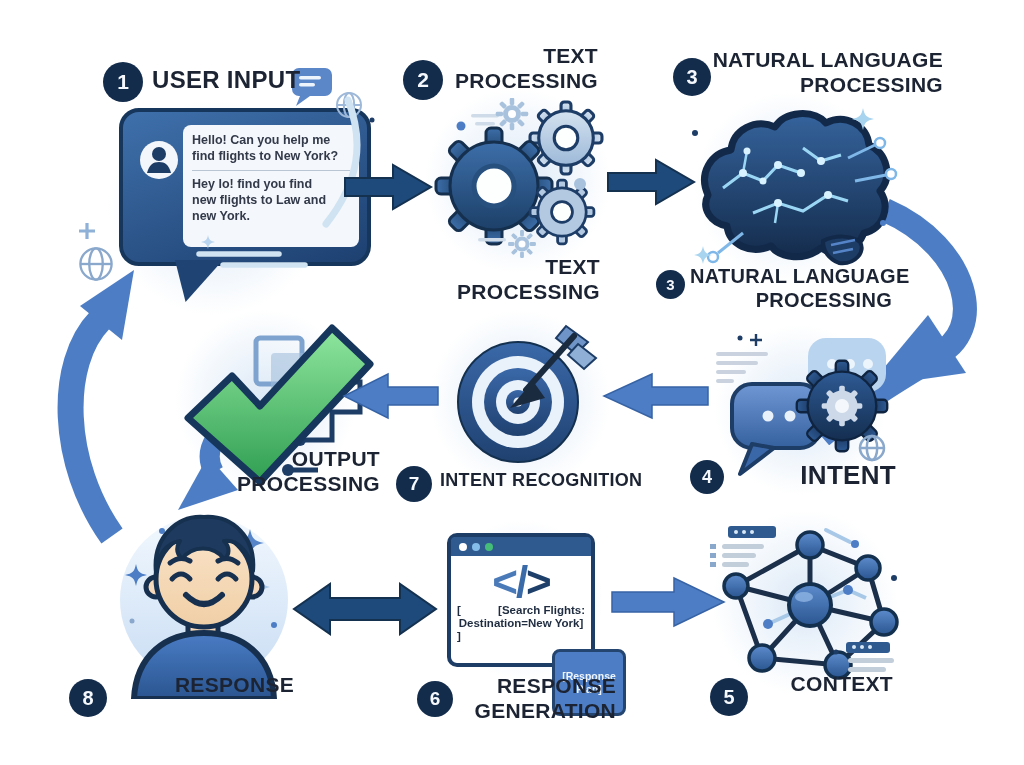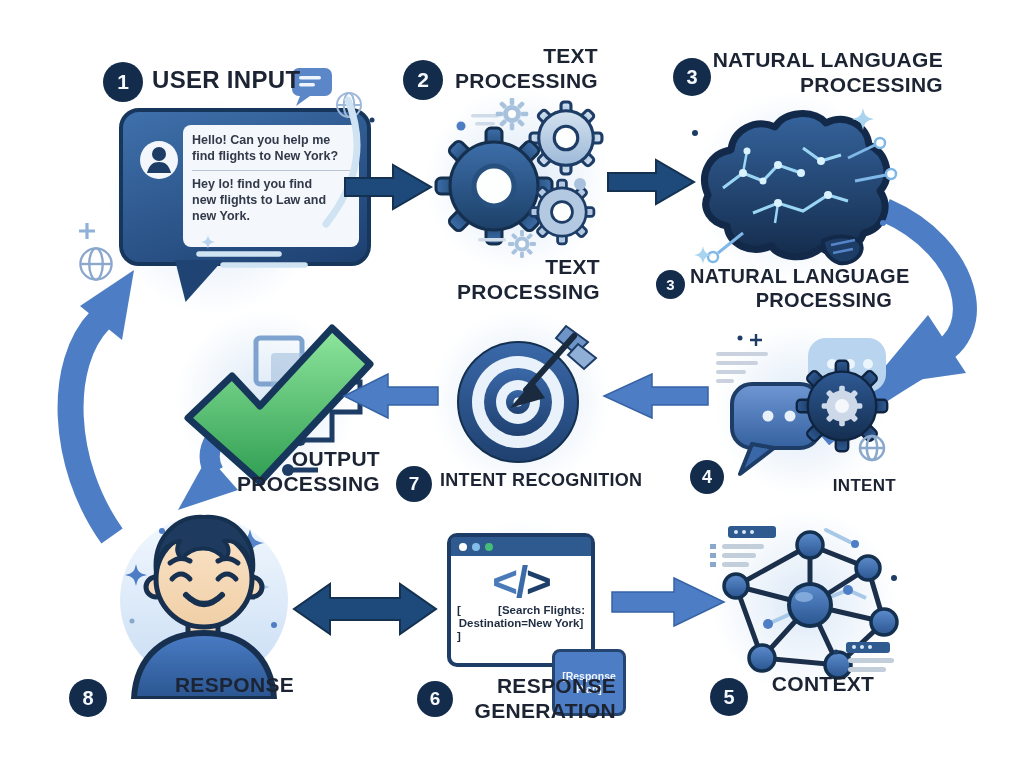--- a/index.html
+++ b/index.html
@@ -5,21 +5,21 @@
   html,body{margin:0;padding:0;}
   body{width:1024px;height:765px;position:relative;background:#ffffff;
        font-family:"Liberation Sans","DejaVu Sans",sans-serif;overflow:hidden;}
   .abs{position:absolute;}
   .glow{position:absolute;border-radius:50%;
         background:radial-gradient(circle closest-side,rgba(190,214,240,.55),rgba(190,214,240,0));}
   .badge{position:absolute;background:#132c4c;color:#f5f8fc;border-radius:50%;
          display:flex;align-items:center;justify-content:center;font-weight:700;}
   .lbl{position:absolute;color:#1c2433;font-weight:700;line-height:1.2;letter-spacing:.3px;
        text-align:right;white-space:nowrap;}
-  .lbl.left{text-align:center;}
+  .lbl.left{text-align:right;}
   
   .chat-bubble{position:absolute;left:92px;top:108px;width:244px;height:150px;
        background:linear-gradient(160deg,#3f70ab,#1d4070);border:4px solid #16365c;border-radius:20px;margin-left:27px;}
   .chat-tail{position:absolute;left:52px;bottom:-40px;width:48px;height:42px;
        background:#1f4473;clip-path:polygon(0 0,100% 0,22% 100%);}
   .chat-avatar{position:absolute;left:16px;top:28px;width:40px;height:40px;}
   .chat-card{position:absolute;left:60px;top:13px;width:176px;height:122px;background:#f4f7fb;
        border-radius:8px;padding:7px 9px;box-sizing:border-box;color:#323949;
        font-size:12.5px;font-weight:600;line-height:1.28;}
   .chat-divider{border-top:1.5px solid #bac5d3;margin:6px 0 5px 0;}
@@ -406,21 +406,21 @@
 <div class="lbl" style="left:448px;top:254px;width:152px;font-size:21px">
   <div>TEXT</div>
   <div>PROCESSING</div>
 </div>
 
 <div class="lbl" style="left:690px;top:264px;width:202px;font-size:20px">
   <div>NATURAL LANGUAGE</div>
   <div>PROCESSING</div>
 </div>
 
-<div class="lbl" style="left:726px;top:476px;width:170px;font-size:17px">
+<div class="lbl" style="left:726px;top:460px;width:170px;font-size:26px">
   <div>INTENT</div>
 </div>
 
 <div class="lbl" style="left:440px;top:470px;font-size:18px">INTENT RECOGNITION</div>
 
 <div class="lbl" style="left:220px;top:446px;width:160px;font-size:21px">
   <div>OUTPUT</div>
   <div>PROCESSING</div>
 </div>
 

